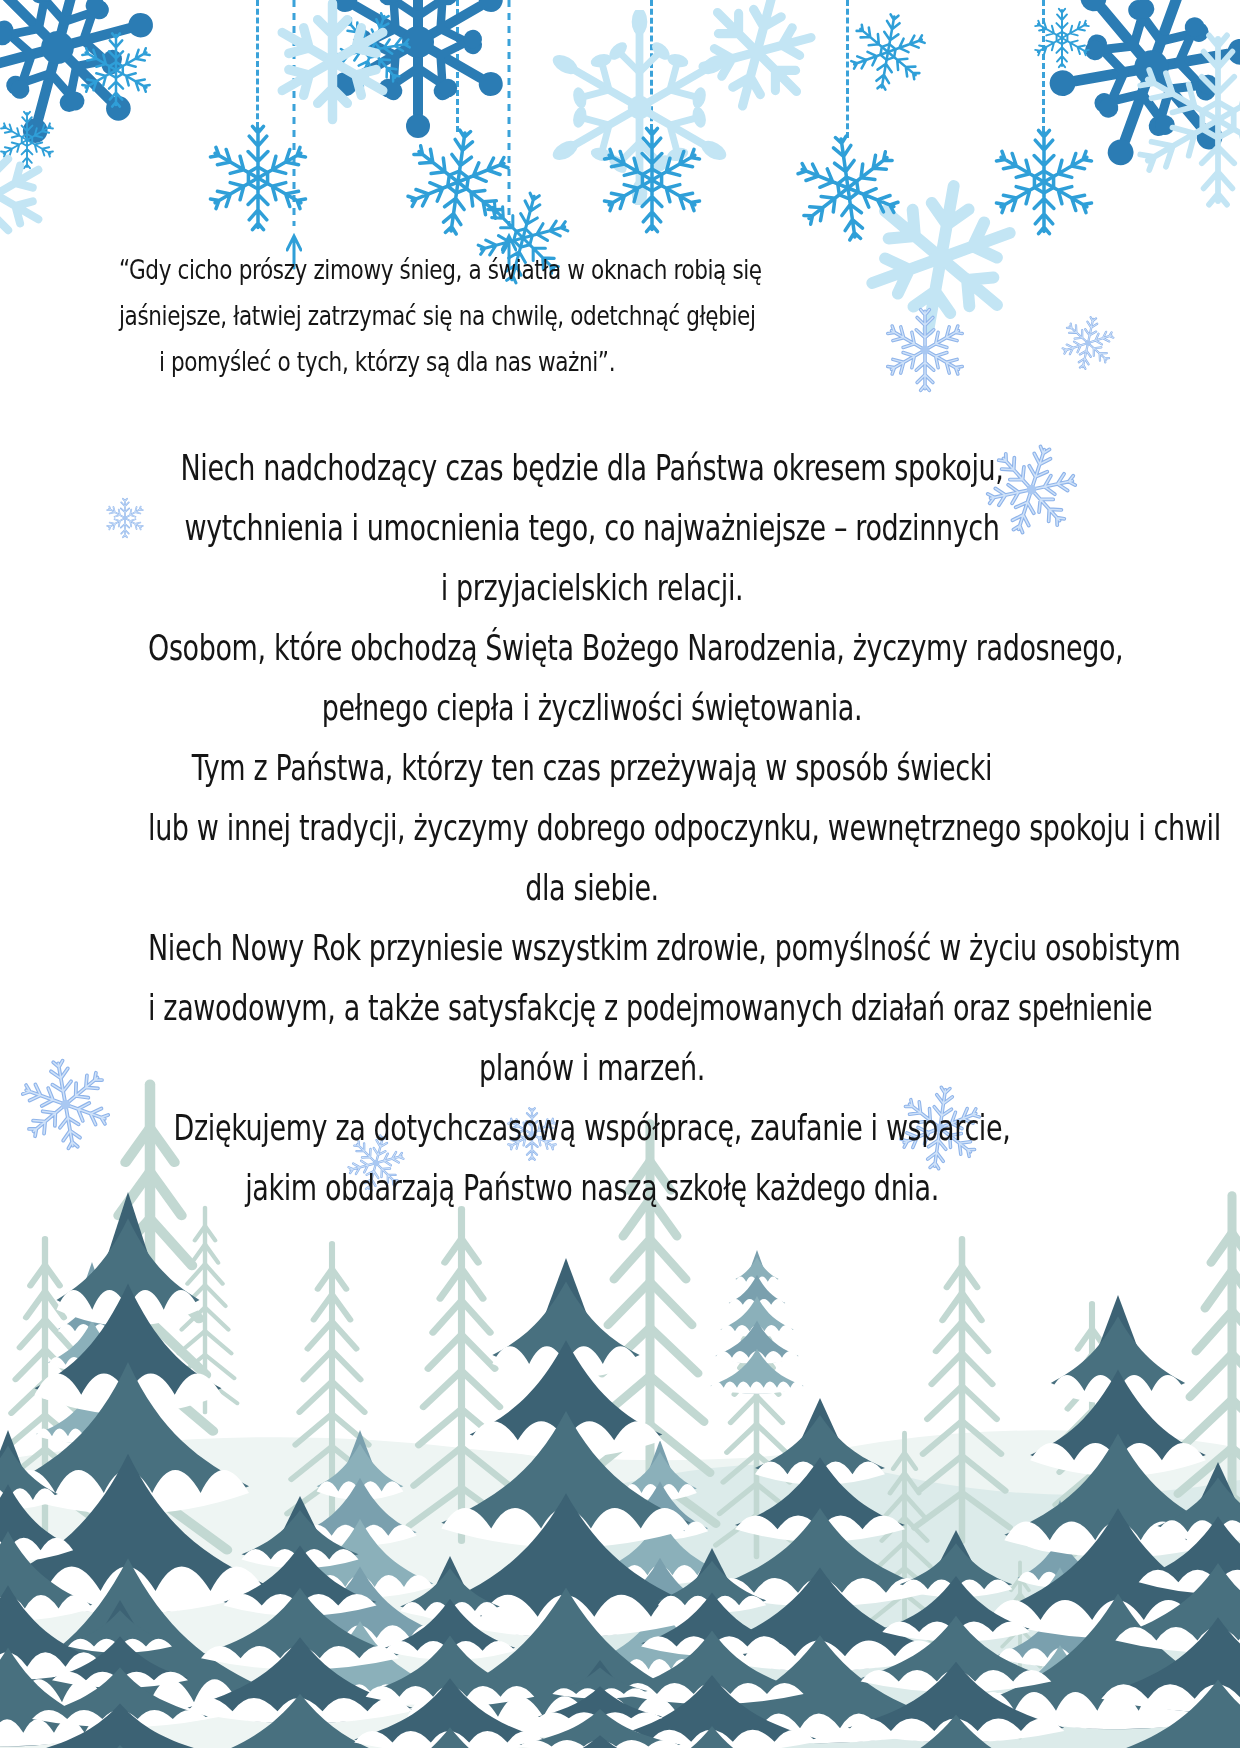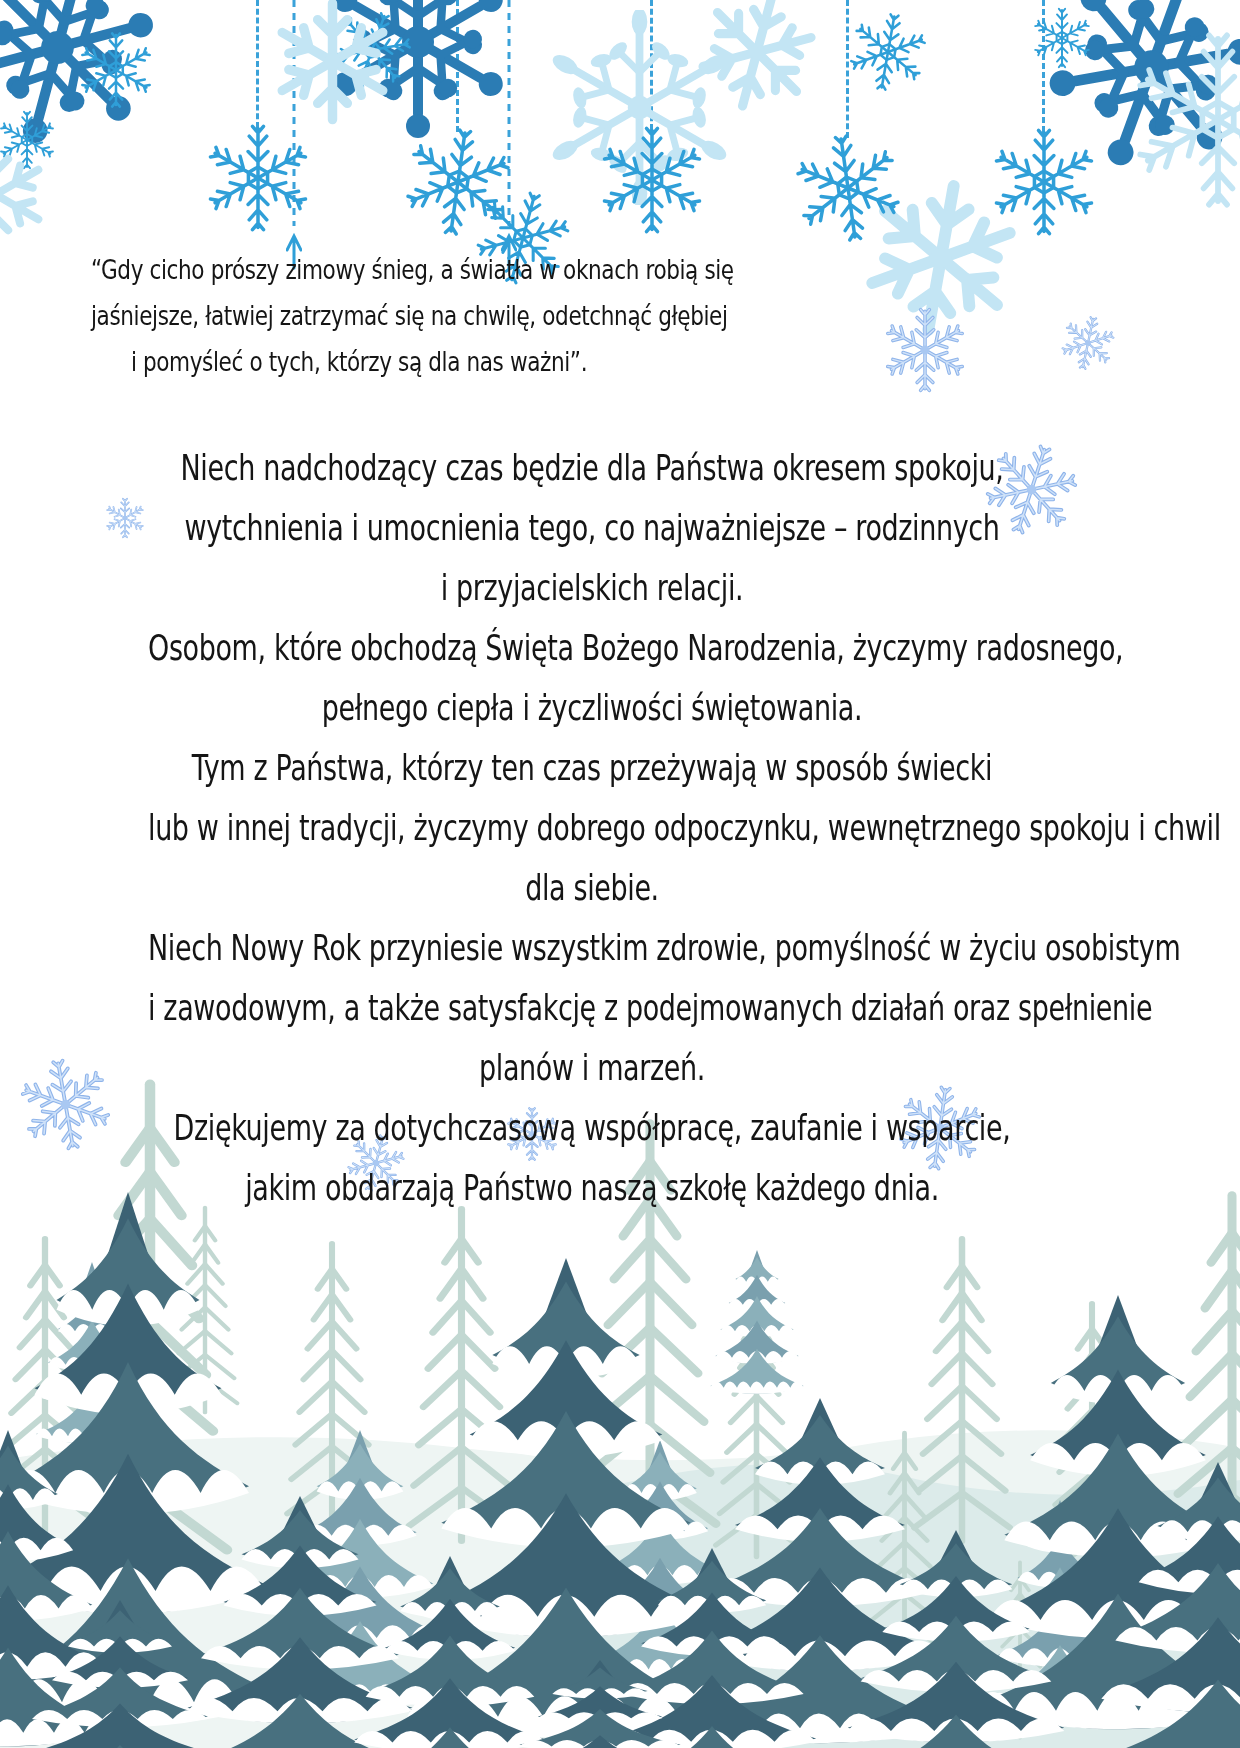--- a/index.html
+++ b/index.html
@@ -1,21 +1,21 @@
 <!DOCTYPE html>
 <html lang="pl"><head>
 <meta charset="utf-8">
 <style>
   *{margin:0;padding:0;box-sizing:border-box}
   html,body{width:1240px;height:1748px}
   body{position:relative;overflow:hidden;background:#ffffff;font-family:"DejaVu Sans",sans-serif;color:#151515}
   .flake{position:absolute;display:block;z-index:2}
   .wc{z-index:3}
   .string{position:absolute;top:0;border-left:3px dashed #3ba2d9;z-index:2}
-  .quote{position:absolute;left:24px;top:247px;width:670px;text-align:center;
+  .quote{position:absolute;left:52px;top:247px;width:670px;text-align:center;
          font-size:27px;line-height:46px;letter-spacing:-.5px;z-index:5}
   .qline{transform:scaleX(.8);transform-origin:50% 50%;white-space:nowrap}
   .wishes{position:absolute;left:0;top:438px;width:1184px;text-align:center;
           font-size:36px;line-height:60px;letter-spacing:-.5px;z-index:5}
   .wline{transform:scaleX(.75);transform-origin:50% 50%;white-space:nowrap}
   .forest{position:absolute;left:0;top:1040px;z-index:1}
   .defs{position:absolute;width:0;height:0;overflow:hidden}
 </style>
 </head>
 <body>

